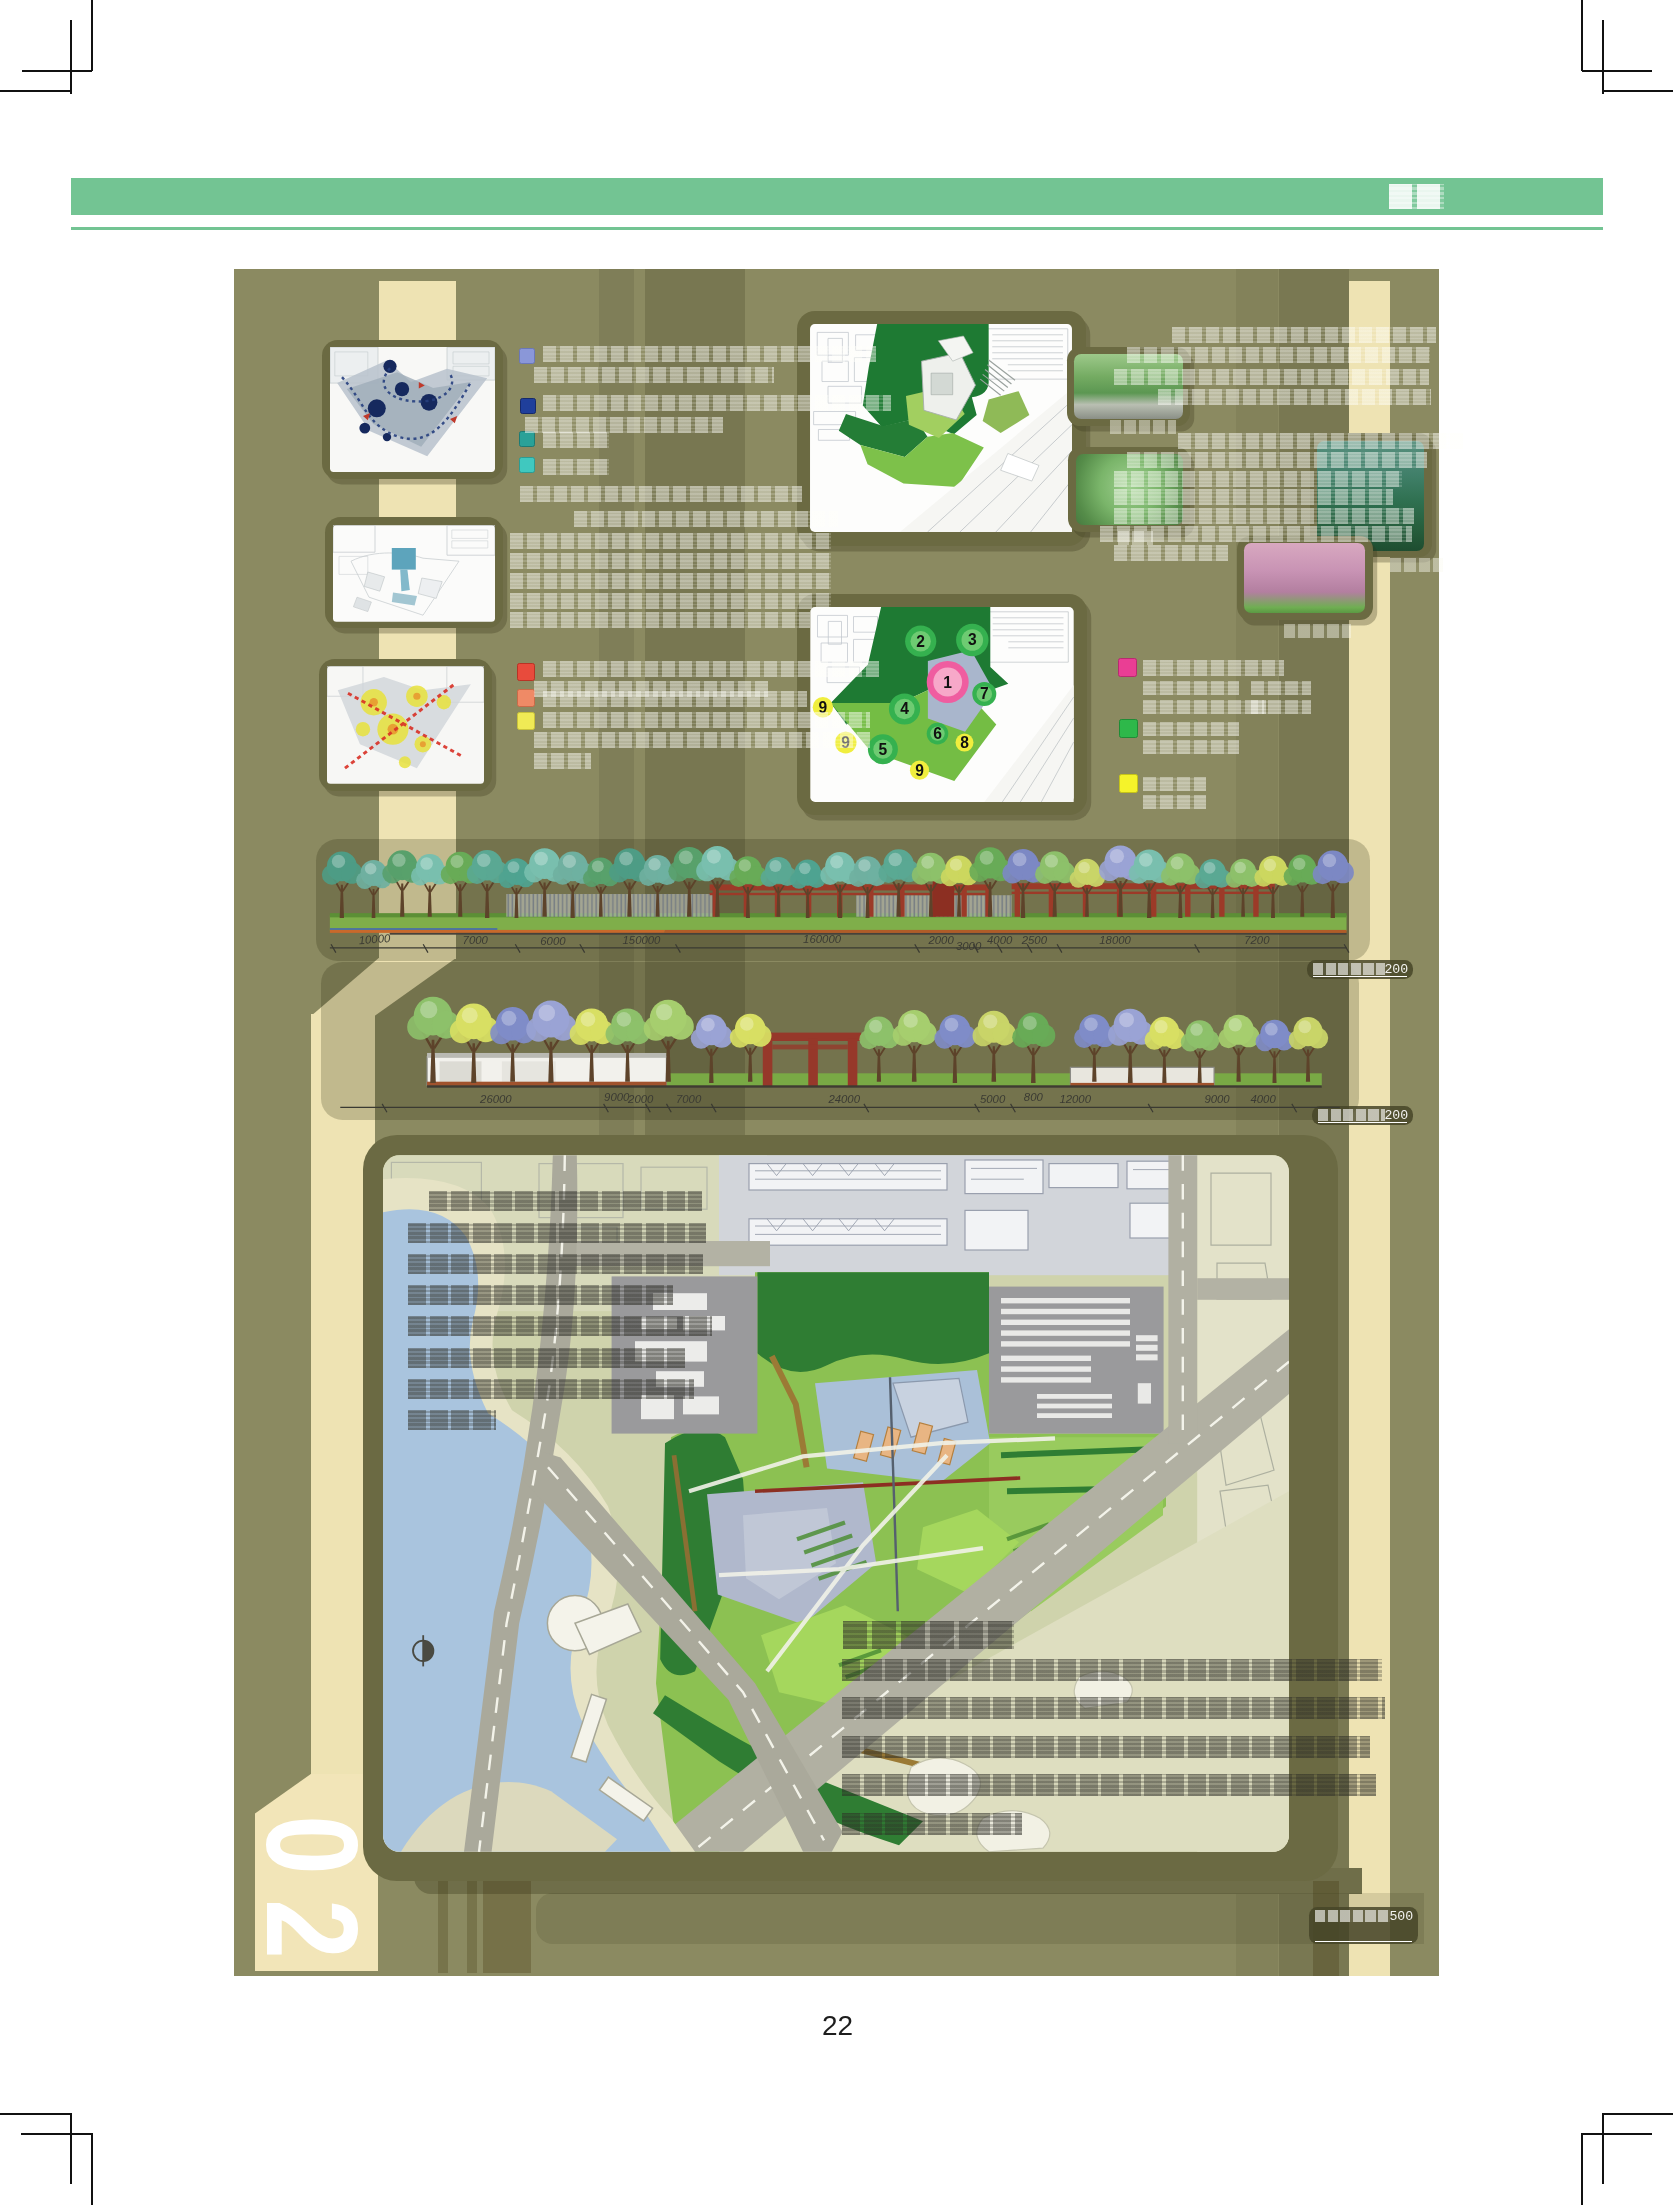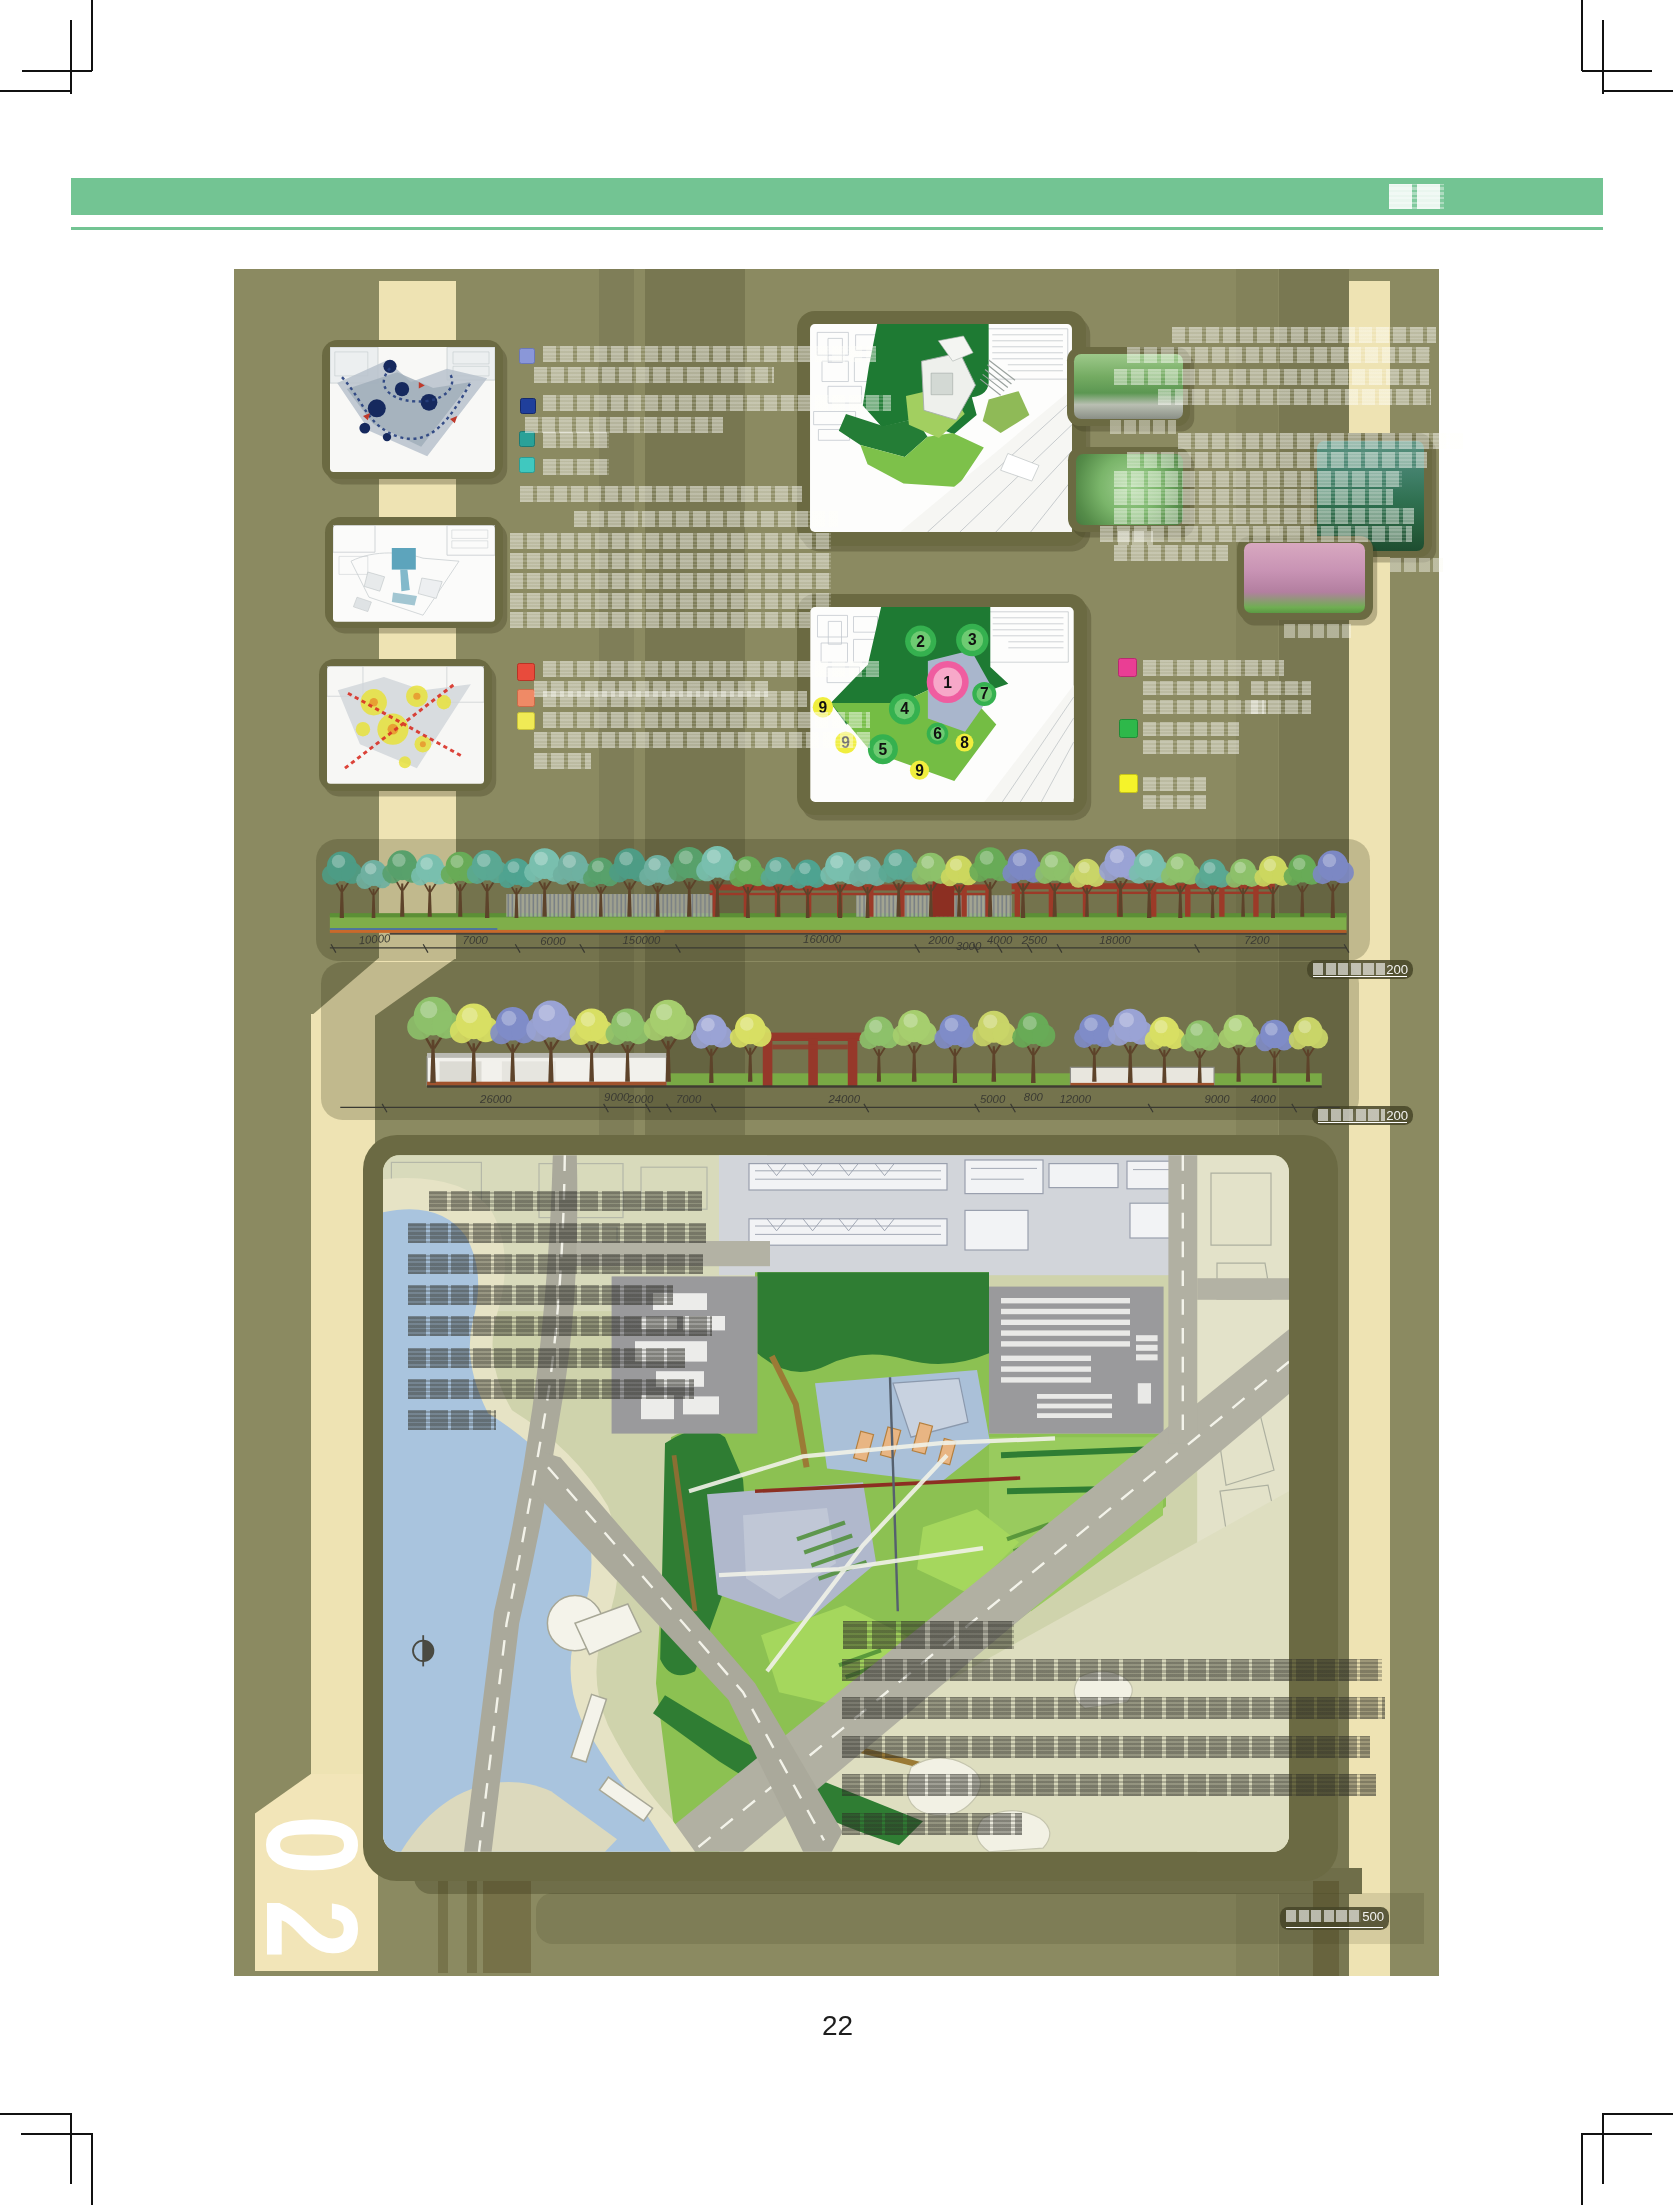--- a/index.html
+++ b/index.html
@@ -2,21 +2,21 @@
 <html style="font-size:9.6px"><head>
 <meta charset="utf-8">
 <style>
 html,body{margin:0;padding:0;background:#fff;}
 #page{position:relative;width:1673px;height:2205px;background:#ffffff;overflow:hidden;font-family:"Liberation Sans",sans-serif;}
 .abs{position:absolute;}
 .crop{position:absolute;background:#111;}
 .zh{position:absolute;background-image:repeating-linear-gradient(0deg,rgba(255,255,250,0.16) 0 1.8px,rgba(255,255,250,0) 1.8px 3.6px),repeating-linear-gradient(90deg,rgba(255,255,250,0.42) 0 13.2px,rgba(255,255,250,0.05) 13.2px 17px);}
 .zhd{position:absolute;background-image:repeating-linear-gradient(0deg,rgba(45,45,38,0.26) 0 2.4px,rgba(45,45,38,0) 2.4px 4.2px),repeating-linear-gradient(90deg,rgba(45,45,38,0.42) 0 18px,rgba(45,45,38,0.05) 18px 21.6px);}
 .sq{position:absolute;border-radius:2.4px;}
-.pill{position:absolute;background:rgba(70,69,40,0.85);border-radius:8.4px;}
+.pill{position:absolute;background:rgba(70,69,40,0.85);border-radius:8.4px;font-family:Liberation Mono, monospace;}
 .pill .t{position:absolute;left:6px;top:3px;height:12px;right:28px;background-image:repeating-linear-gradient(90deg,rgba(255,255,252,0.62) 0 10.2px,rgba(255,255,252,0.08) 10.2px 12.6px);}
 .pill .n{position:absolute;right:4.8px;top:1.8px;color:rgba(255,255,255,0.92);font-size:13.2px;}
 .pill .u{position:absolute;left:6px;right:6px;bottom:1.8px;height:1.2px;background:#fff;}
 .cap{position:absolute;background-image:repeating-linear-gradient(90deg,rgba(250,250,240,0.45) 0 11.4px,rgba(250,250,240,0.07) 11.4px 14.4px);}
 .frame{position:absolute;background:#6b6a42;box-shadow:4.2px 5.4px 0 rgba(55,53,25,0.30);}
 </style>
 </head>
 <body>
 <div id="page">
 
@@ -371,21 +371,21 @@
       <div class="n">200</div>
       <div class="u"></div>
     </div>
 
 <div class="pill" style="left:1312px;top:1106px;width:101px;height:19px">
       <div class="t"></div>
       <div class="n">200</div>
       <div class="u"></div>
     </div>
 
-<div class="pill" style="left:1280px;top:1907px;width:109px;height:23px">
+<div class="pill" style="left:1309px;top:1907px;width:109px;height:37px">
       <div class="t"></div>
       <div class="n">500</div>
       <div class="u"></div>
     </div>
 
 <svg class="abs" style="left:316px;top:839px" width="1054" height="122" viewBox="0 0 1756 204">
 <defs>
 <g id="tr">
           <path d="M-2.6 0 L-1.2 -40 L1.2 -40 L2.6 0 Z" fill="#5d432a"></path>
           <path d="M-1 -32 L-10 -48 M1 -32 L10 -46" stroke="#5d432a" stroke-width="2.2"></path>

